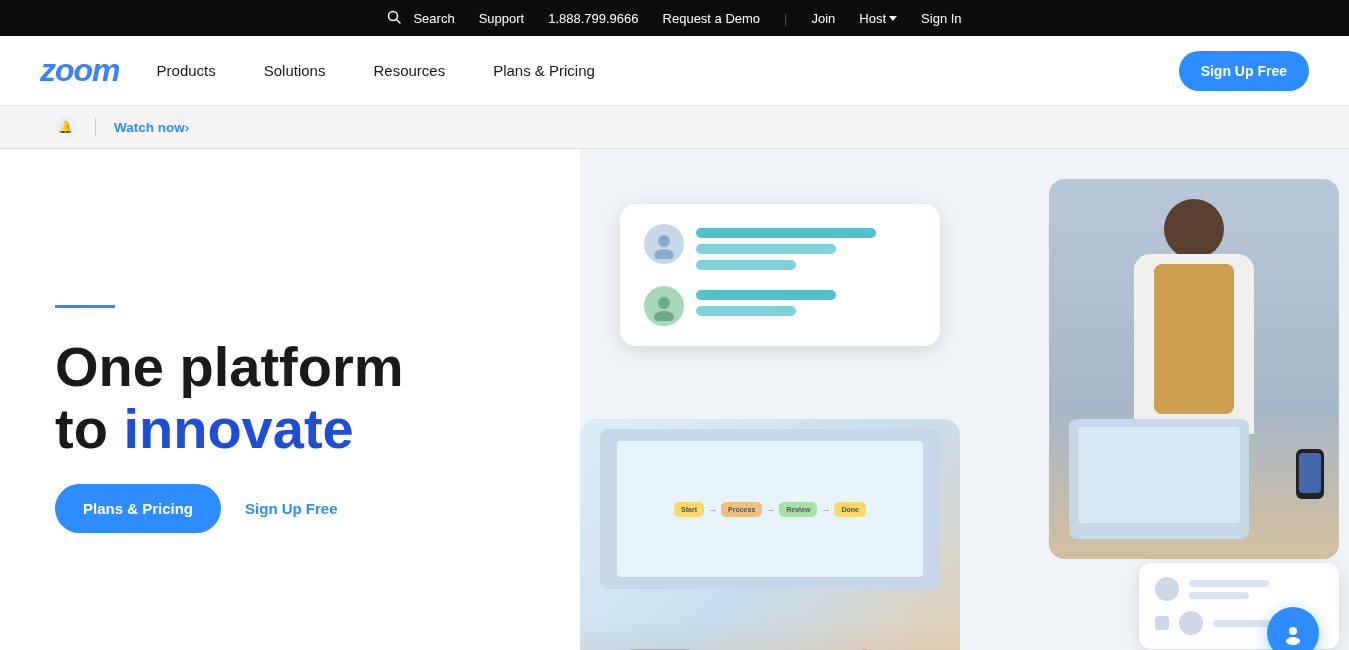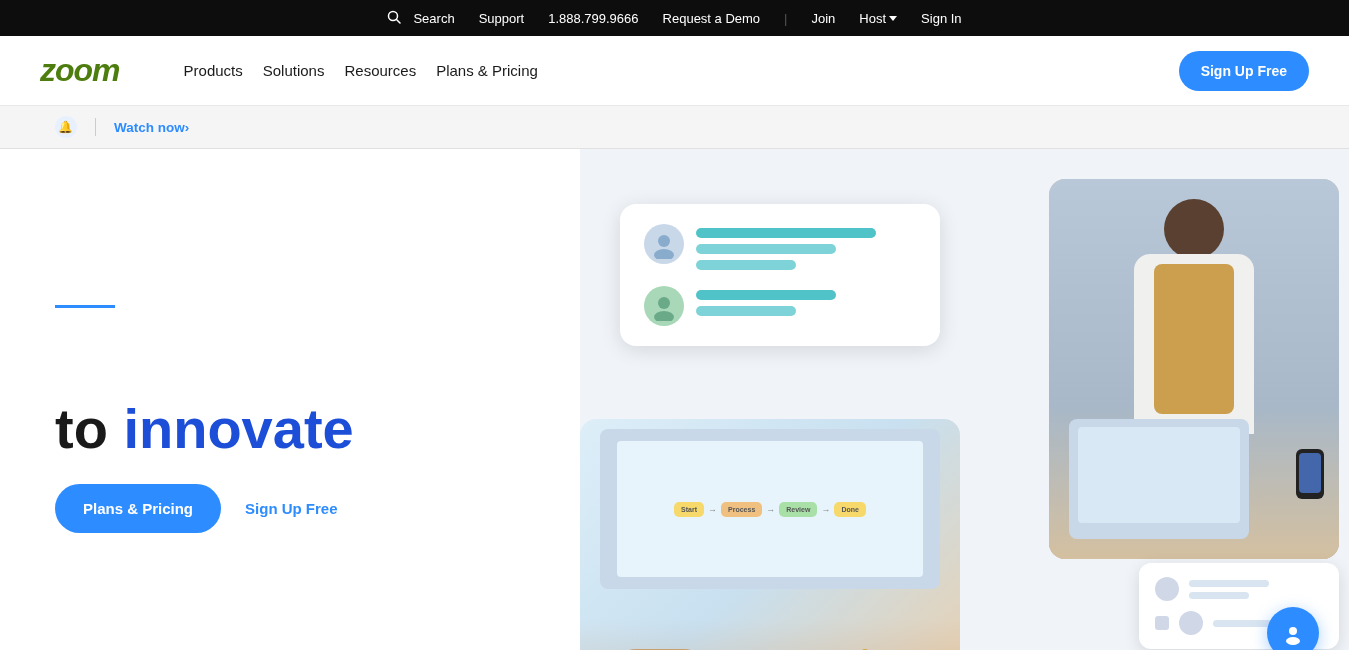--- a/index.html
+++ b/index.html
@@ -30,26 +30,26 @@
       padding: 0 40px;
       height: 70px;
       background: #fff;
       border-bottom: 1px solid #e8e8e8;
       position: relative;
       z-index: 10;
     }
     .logo {
       font-size: 32px;
       font-weight: 700;
-      color: #4d7c0f;
-      margin-right: 64px;
+      color: #3b82f6;
+      margin-right: 37px;
       letter-spacing: -1px;
       font-style: italic;
     }
-    .nav-links { display: flex; align-items: center; gap: 20px; flex: 1; }
+    .nav-links { display: flex; align-items: center; gap: 48px; flex: 1; }
     .nav-links span {
       font-size: 15px;
       color: #1a1a1a;
       cursor: pointer;
       font-weight: 400;
     }
     .nav-actions { display: flex; align-items: center; gap: 12px; }
     .btn-contact {
       border: 2px solid #2D8CFF;
       color: #2D8CFF;
@@ -392,21 +392,21 @@
     <span>Watch now</span>
     <span>›</span>
   </span>
 </div>
 
 <section class="hero">
 
   <div class="hero-left">
     <div class="hero-accent-line"></div>
     <h1 class="hero-title">
-      <br>
+      <span>One platform</span><br>
       <span>to </span><span class="blue">innovate</span>
     </h1>
     <div class="hero-actions">
       <button class="btn-plans">Plans &amp; Pricing</button>
       <button class="btn-signup-hero">Sign Up Free</button>
     </div>
   </div>
 
   <div class="hero-right">
 

